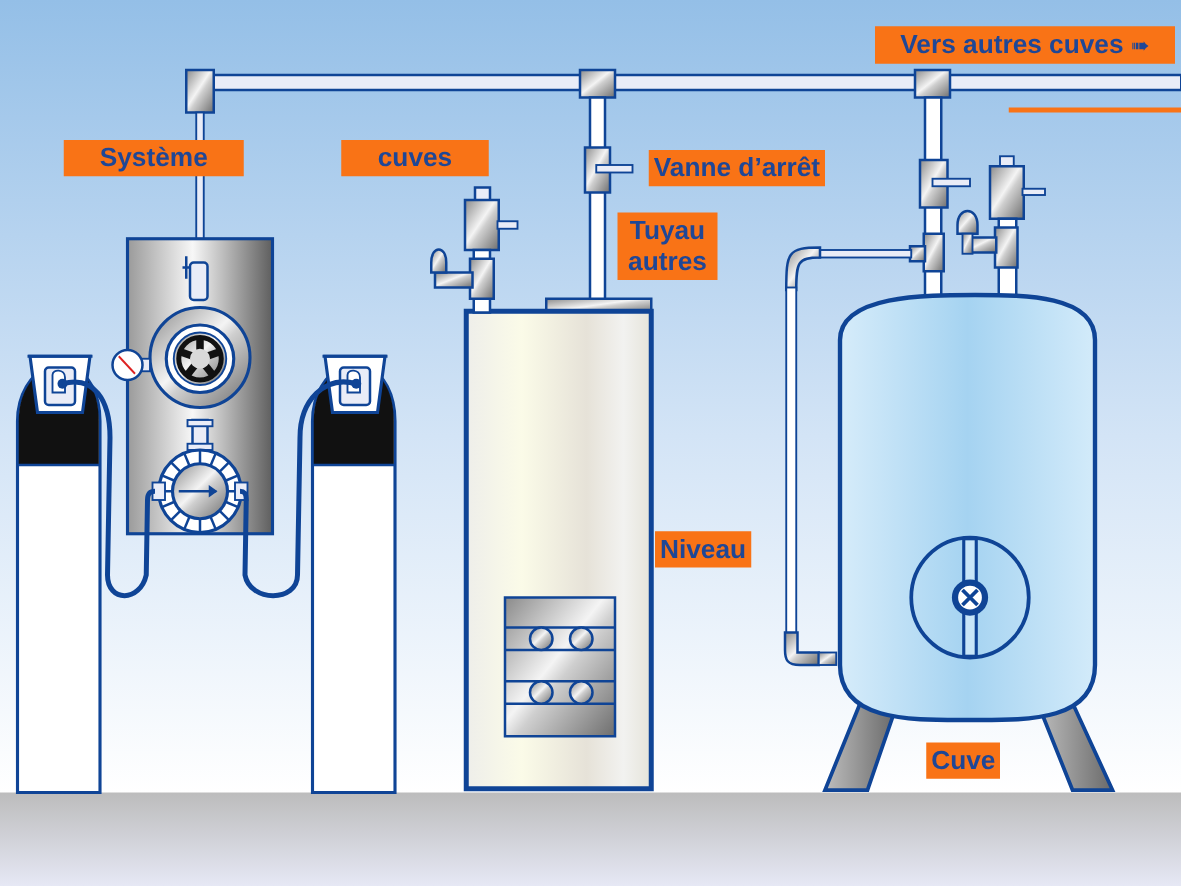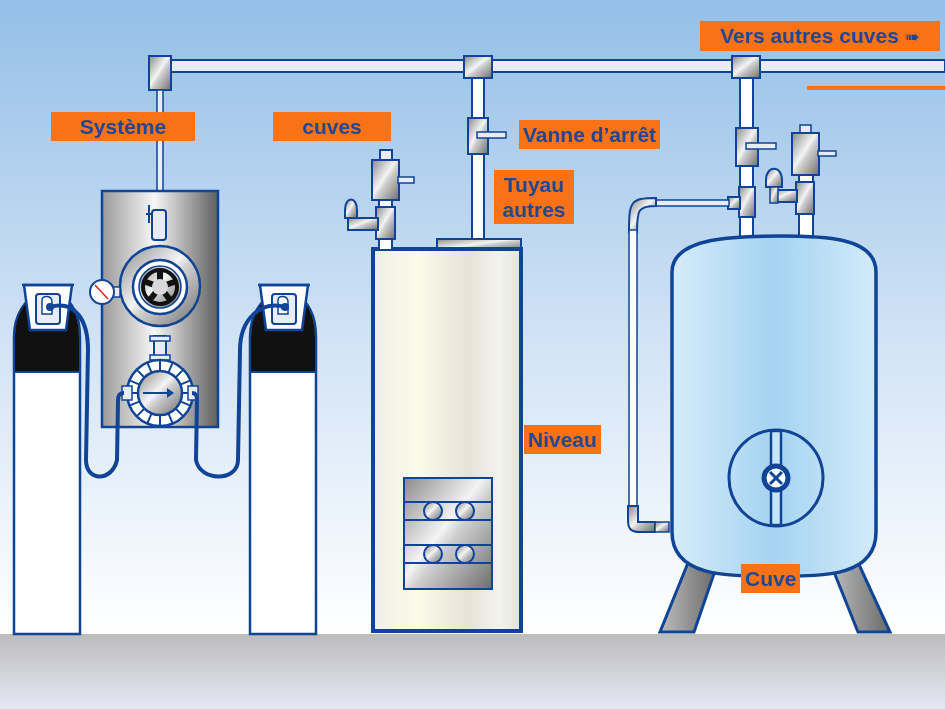--- a/index.html
+++ b/index.html
@@ -224,13 +224,13 @@
   <div>Tuyau</div>
   <div>autres</div>
 </div>
 <div class="lbl" style="left:700px;top:21px;width:232px;">
   <span>Vers autres cuves</span>
   <span style="font-family:'DejaVu Sans',sans-serif;font-size:18px;">➠</span>
 </div>
 <div class="lbl" style="left:807px;top:86px;width:132px;">
 </div>
 <div class="lbl" style="left:524px;top:425px;">Niveau</div>
-<div class="lbl" style="left:741px;top:564px;">Cuve</div>
+<div class="lbl" style="left:741px;top:594px;">Cuve</div>
 
 </body></html>

